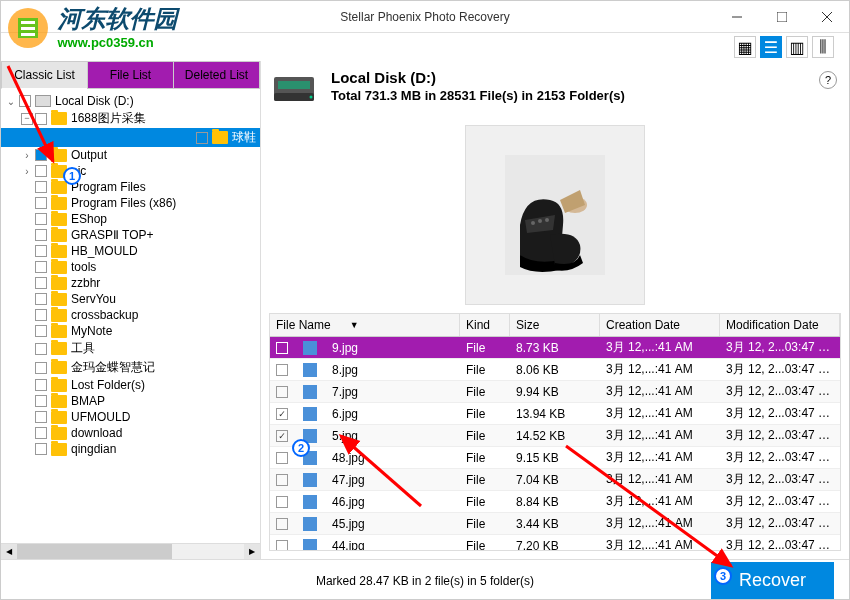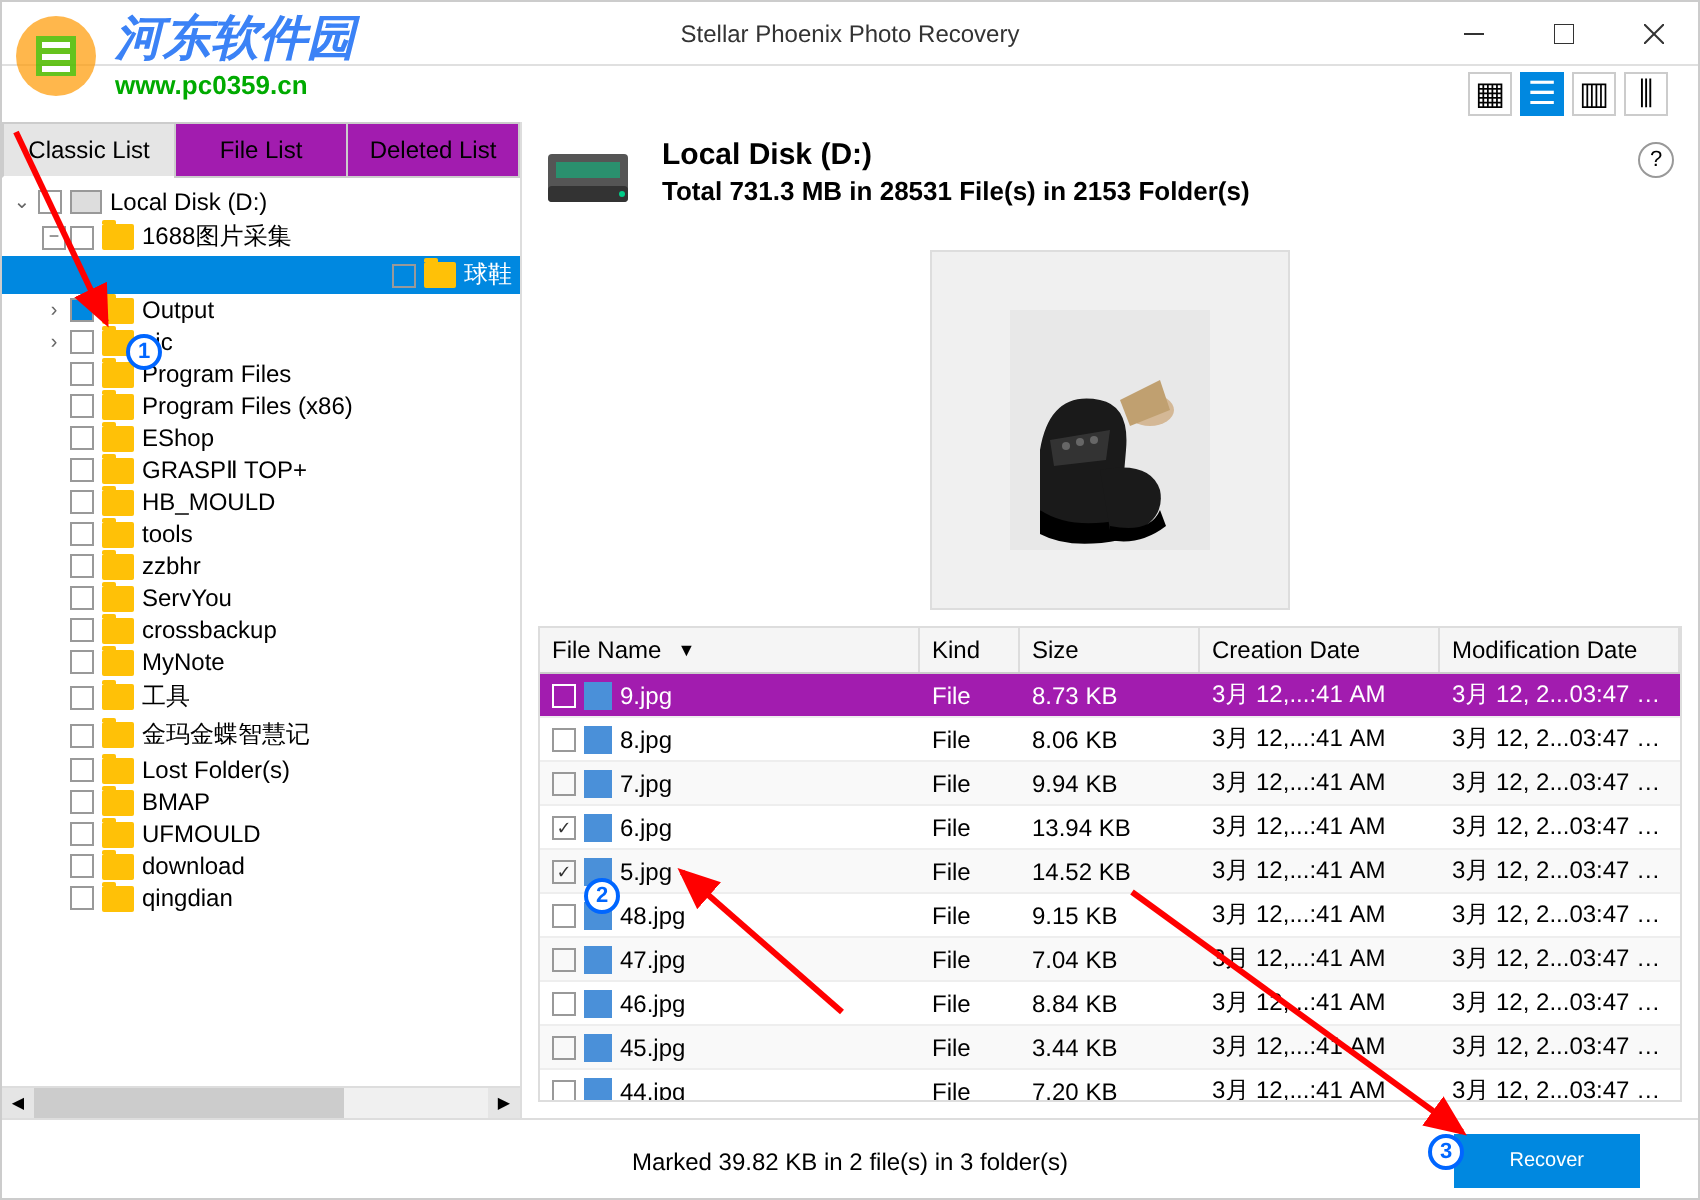--- a/index.html
+++ b/index.html
@@ -7,21 +7,21 @@
     
     .titlebar { height: 32px; display: flex; align-items: center; justify-content: center; position: relative; border-bottom: 1px solid #e0e0e0; }
     .titlebar-text { font-size: 12px; color: #333; }
     .win-controls { position: absolute; right: 0; top: 0; display: flex; }
     .win-btn { width: 45px; height: 32px; display: flex; align-items: center; justify-content: center; cursor: pointer; }
     .win-btn svg { width: 10px; height: 10px; stroke: #333; }
     
     .watermark { position: absolute; top: 2px; left: 2px; z-index: 100; pointer-events: none; }
     .watermark-logo { width: 50px; height: 50px; display: inline-block; vertical-align: top; }
     .watermark-text { display: inline-block; vertical-align: top; }
-    .watermark-cn { font-size: 24px; font-weight: bold; color: #3b82f6; font-style: italic; }
+    .watermark-cn { font-size: 24px; font-weight: bold; color: #0c4a6e; font-style: italic; }
     .watermark-url { font-size: 13px; color: #00aa00; font-weight: bold; }
     
     .toolbar-row { height: 28px; display: flex; align-items: center; justify-content: flex-end; padding: 0 15px; }
     .view-btns { display: flex; gap: 4px; }
     .view-btn { width: 22px; height: 22px; border: 1px solid #ccc; display: flex; align-items: center; justify-content: center; cursor: pointer; }
     .view-btn.active { background: #0088e0; border-color: #0088e0; color: #fff; }
     
     .content { display: flex; height: 498px; }
     
     .left-panel { width: 262px; border-right: 1px solid #ddd; display: flex; flex-direction: column; }
@@ -61,32 +61,32 @@
     .preview-img { width: 180px; height: 180px; background: #f0f0f0; border: 1px solid #ddd; display: flex; align-items: center; justify-content: center; position: relative; overflow: hidden; }
     .shoe { width: 100px; height: 120px; }
     
     .file-table { flex: 1; overflow-y: auto; border: 1px solid #ddd; }
     .file-header { display: flex; background: #f5f5f5; border-bottom: 1px solid #ccc; font-size: 12px; position: sticky; top: 0; }
     .file-header .col { padding: 4px 6px; border-right: 1px solid #ddd; }
     .file-row { display: flex; font-size: 12px; border-bottom: 1px solid #eee; align-items: center; }
     .file-row:nth-child(odd) { background: #f9f9f9; }
     .file-row.selected { background: #a21caf; color: #fff; }
     .file-row .col { padding: 2px 6px; overflow: hidden; text-overflow: ellipsis; white-space: nowrap; }
-    .col-name { width: 190px; display: flex; align-items: center; gap: 4px; }
+    .col-name { width: 190px; display: flex; align-items: center; gap: 15px; }
     .col-kind { width: 50px; }
     .col-size { width: 90px; }
     .col-date { width: 120px; }
     .file-check { width: 12px; height: 12px; border: 1px solid #999; display: inline-flex; align-items: center; justify-content: center; font-size: 9px; flex-shrink: 0; }
     .file-check.checked::after { content: "✓"; color: #333; }
     .file-row.selected .file-check { border-color: #fff; }
     .file-ico { width: 14px; height: 14px; background: #4a90d9; display: inline-block; flex-shrink: 0; }
     .sort-arrow { font-size: 9px; margin-left: 4px; }
     
     .footer { height: 42px; display: flex; align-items: center; justify-content: center; position: relative; border-top: 1px solid #ddd; font-size: 12px; }
-    .recover-btn { position: absolute; right: 29px; padding: 8px 28px; background: #0088e0; color: #fff; border: none; font-size: 10px; cursor: pointer; }
+    .recover-btn { position: absolute; right: 15px; padding: 8px 28px; background: #0088e0; color: #fff; border: none; font-size: 18px; cursor: pointer; }
     
     .anno-circle { position: absolute; width: 18px; height: 18px; border-radius: 50%; background: #fff; border: 2px solid #0066ff; color: #0066ff; font-weight: bold; font-size: 11px; display: flex; align-items: center; justify-content: center; z-index: 50; }
     .anno-arrow { position: absolute; z-index: 49; pointer-events: none; }
   </style>
 </head>
 <body>
 
 <div class="watermark">
   <span class="watermark-logo">
     <svg viewBox="0 0 50 50">
@@ -440,21 +440,21 @@
             <div class="col col-size">7.20 KB</div>
             <div class="col col-date">3月 12,...:41 AM</div>
             <div class="col col-date">3月 12, 2...03:47 AM</div>
           </div>
         </div>
     </div>
   </div>
 </div>
 
 <div class="footer">
-  <span>Marked 39.82 KB in 2 file(s) in 3 folder(s)</span>
+  <span>Marked 28.47 KB in 2 file(s) in 5 folder(s)</span>
   <button class="recover-btn">Recover</button>
 </div>
 
 <div class="anno-circle" style="top:166px; left:62px;">1</div>
 <svg class="anno-arrow" style="top:60px; left:2px; width:60px; height:110px;">
     <defs>
       <marker id="ah1" markerWidth="8" markerHeight="8" refX="6" refY="3" orient="auto">
         <path d="M0,0 L7,3 L0,6 Z" fill="#ff0000"></path>
       </marker>
     </defs>

